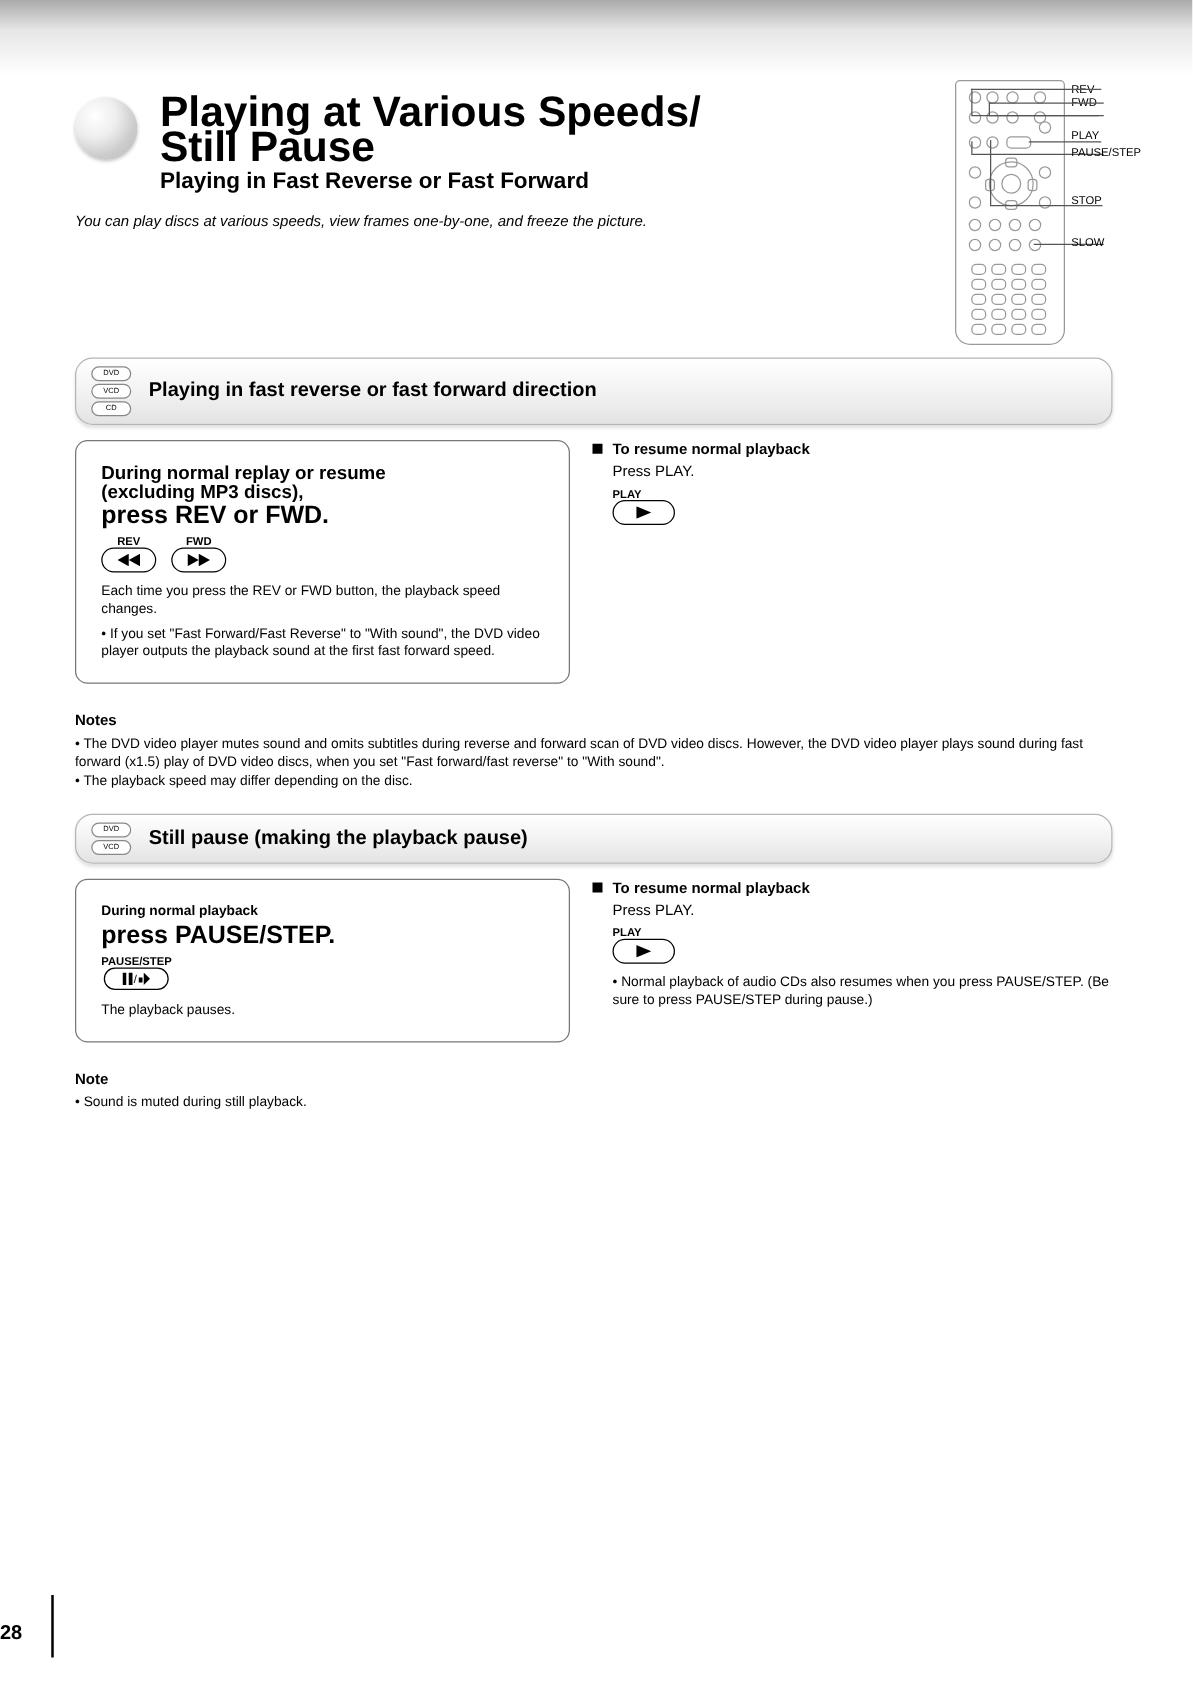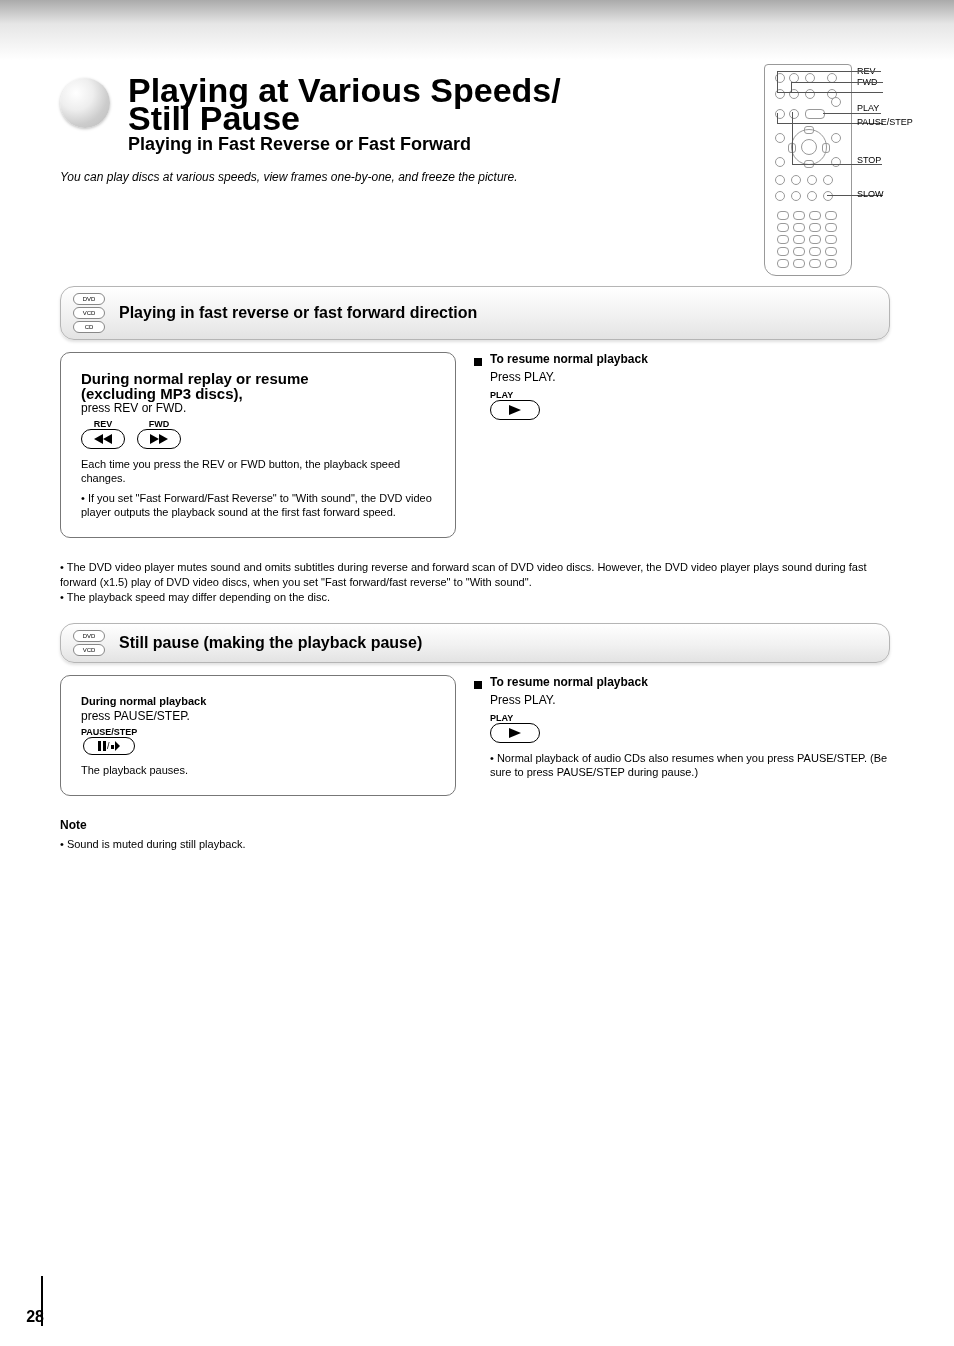--- a/index.html
+++ b/index.html
@@ -1,18 +1,18 @@
 <!DOCTYPE html>
 <html><head>
 <meta charset="utf-8">
 <style>
   html,body{margin:0;padding:0;background:#fff;}
   .page{width:954px;height:1346px;position:relative;font-family:Arial,Helvetica,sans-serif;color:#000;}
   .topgrad{position:absolute;top:0;left:0;width:954px;height:60px;background:linear-gradient(to bottom,#aaa 0%,#e6e6e6 40%,#fff 100%);}
-  .nrbottom{position:absolute;left:0;bottom:0;height:90px;width:44px;display:flex;align-items:flex-end;justify-content:flex-end;padding-bottom:20px;box-sizing:border-box;}
+  .nrbottom{position:absolute;left:0;bottom:0;height:90px;width:44px;display:flex;align-items:flex-end;justify-content:flex-start;padding-bottom:30px;box-sizing:border-box;}
   .nrbottom .pn{font-size:16px;font-weight:bold;}
   .nrbottom .bar{position:absolute;left:41px;top:20px;width:2px;height:50px;background:#000;}
   .content{position:absolute;left:60px;top:70px;width:830px;}
 
   
   .hdr-row{position:relative;height:210px;}
   .sphere{width:50px;height:50px;border-radius:50%;background:radial-gradient(circle at 32% 30%,#fff 0%,#eee 35%,#ccc 65%,#bbb 100%);box-shadow:0 1px 3px rgba(0,0,0,.25);position:absolute;left:0;top:8px;}
   .title-big{position:absolute;left:68px;top:6px;font-size:34px;font-weight:bold;line-height:28px;}
   .sub-big{position:absolute;left:68px;top:64px;font-size:18px;font-weight:bold;}
   .intro{position:absolute;left:0;top:100px;font-size:12px;font-style:italic;}
@@ -33,27 +33,27 @@
   .grid-small .g{position:absolute;width:10px;height:7px;border:1px solid #999;border-radius:4px;}
 
   
   .section-bar{position:relative;margin-top:18px;border:1px solid #b5b5b5;border-radius:14px;box-shadow:0 2px 3px rgba(0,0,0,.12);background:linear-gradient(to bottom,#fff 0%,#f1f1f1 55%,#e3e3e3 100%);display:flex;align-items:center;padding:6px 12px;}
   .pill-stack{display:flex;flex-direction:column;gap:2px;margin-right:14px;}
   .pill{width:30px;height:10px;border:1px solid #888;border-radius:6px;font-size:6px;display:flex;align-items:center;justify-content:center;background:#fff;}
   .sect-title{font-size:16px;font-weight:bold;}
 
   .cols{display:flex;gap:18px;margin-top:12px;align-items:flex-start;}
   .leftbox{border:1px solid #777;border-radius:10px;padding:18px 20px 18px 20px;width:396px;box-sizing:border-box;background:#fff;}
-  .step-lbl{font-size:12px;font-weight:normal;margin-bottom:4px;}
+  .step-lbl{font-size:20px;font-weight:bold;margin-bottom:4px;}
   .btn-row{display:flex;gap:12px;align-items:flex-start;margin-bottom:8px;}
   .fbtn{border:1.5px solid #000;border-radius:20px;padding:4px 12px;display:inline-flex;align-items:center;justify-content:center;font-size:10px;background:#fff;}
   .fbtn-lbl{font-size:9px;font-weight:bold;}
   .leftbox .small{font-size:11px;line-height:14px;margin-top:2px;}
   .rightcol{flex:1;font-size:12px;}
-  .rc-hd{display:flex;align-items:flex-end;gap:8px;margin-bottom:4px;}
+  .rc-hd{display:flex;align-items:flex-start;gap:8px;margin-bottom:4px;}
   .sq{width:8px;height:8px;background:#000;margin-top:3px;flex-shrink:0;}
   .rc-title{font-weight:bold;}
   .rc-body{margin-left:16px;display:flex;align-items:center;gap:8px;margin-top:4px;}
   .rc-note{font-size:11px;line-height:14px;margin-left:16px;margin-top:8px;}
   .notes{margin-top:22px;font-size:11px;line-height:15px;}
   .notes .hd{font-weight:bold;font-size:12px;margin-bottom:4px;}
 </style>
 </head>
 <body>
 
@@ -220,20 +220,21 @@
           <div class="fbtn" style="padding:4px 18px;">
             <svg width="12" height="10" viewBox="0 0 12 10">
                 <polygon points="0,0 12,5 0,10" fill="#000"></polygon>
               </svg>
           </div>
         </div>
       </div>
     </div>
 
     <div class="notes">
+      <div class="hd">Notes</div>
       <div>• The DVD video player mutes sound and omits subtitles during reverse and forward scan of DVD video discs. However, the DVD video player plays sound during fast forward (x1.5) play of DVD video discs, when you set "Fast forward/fast reverse" to "With sound".</div>
       <div>• The playback speed may differ depending on the disc.</div>
     </div>
 
     <div class="section-bar" style="padding:6px 12px;">
       <div class="pill-stack">
         <div class="pill">DVD</div>
         <div class="pill">VCD</div>
       </div>
       <div class="sect-title">Still pause (making the playback pause)</div>

